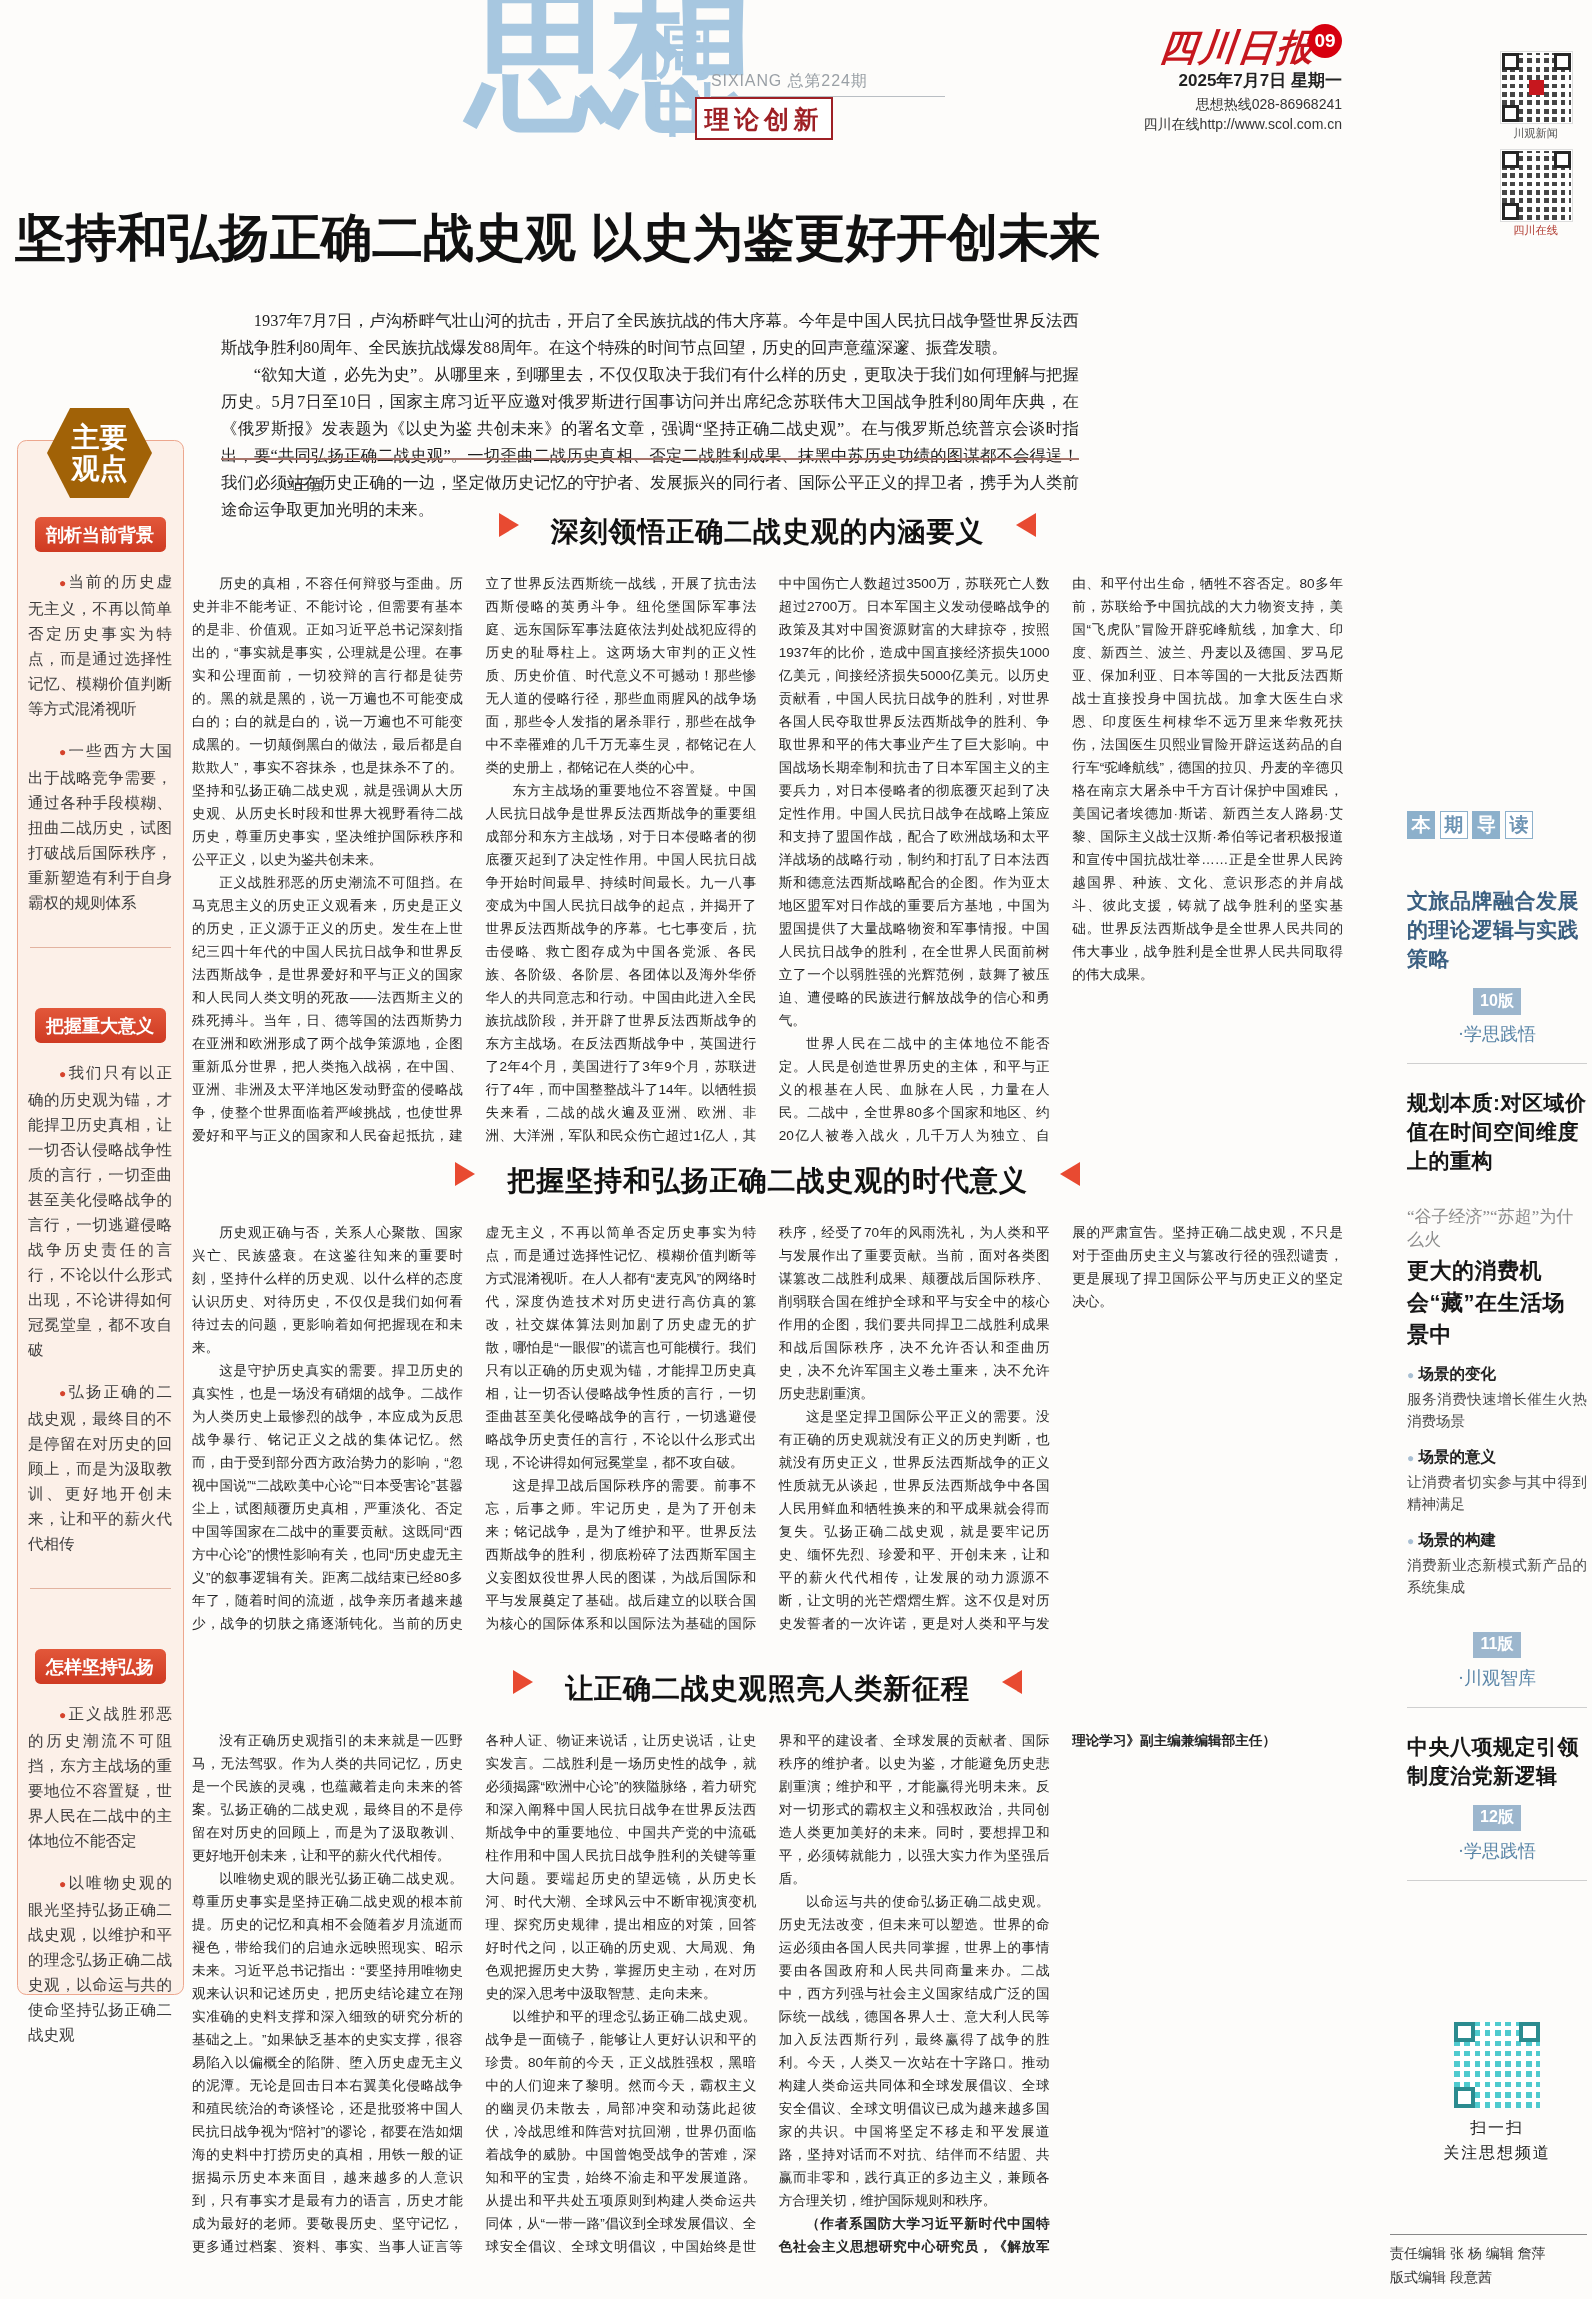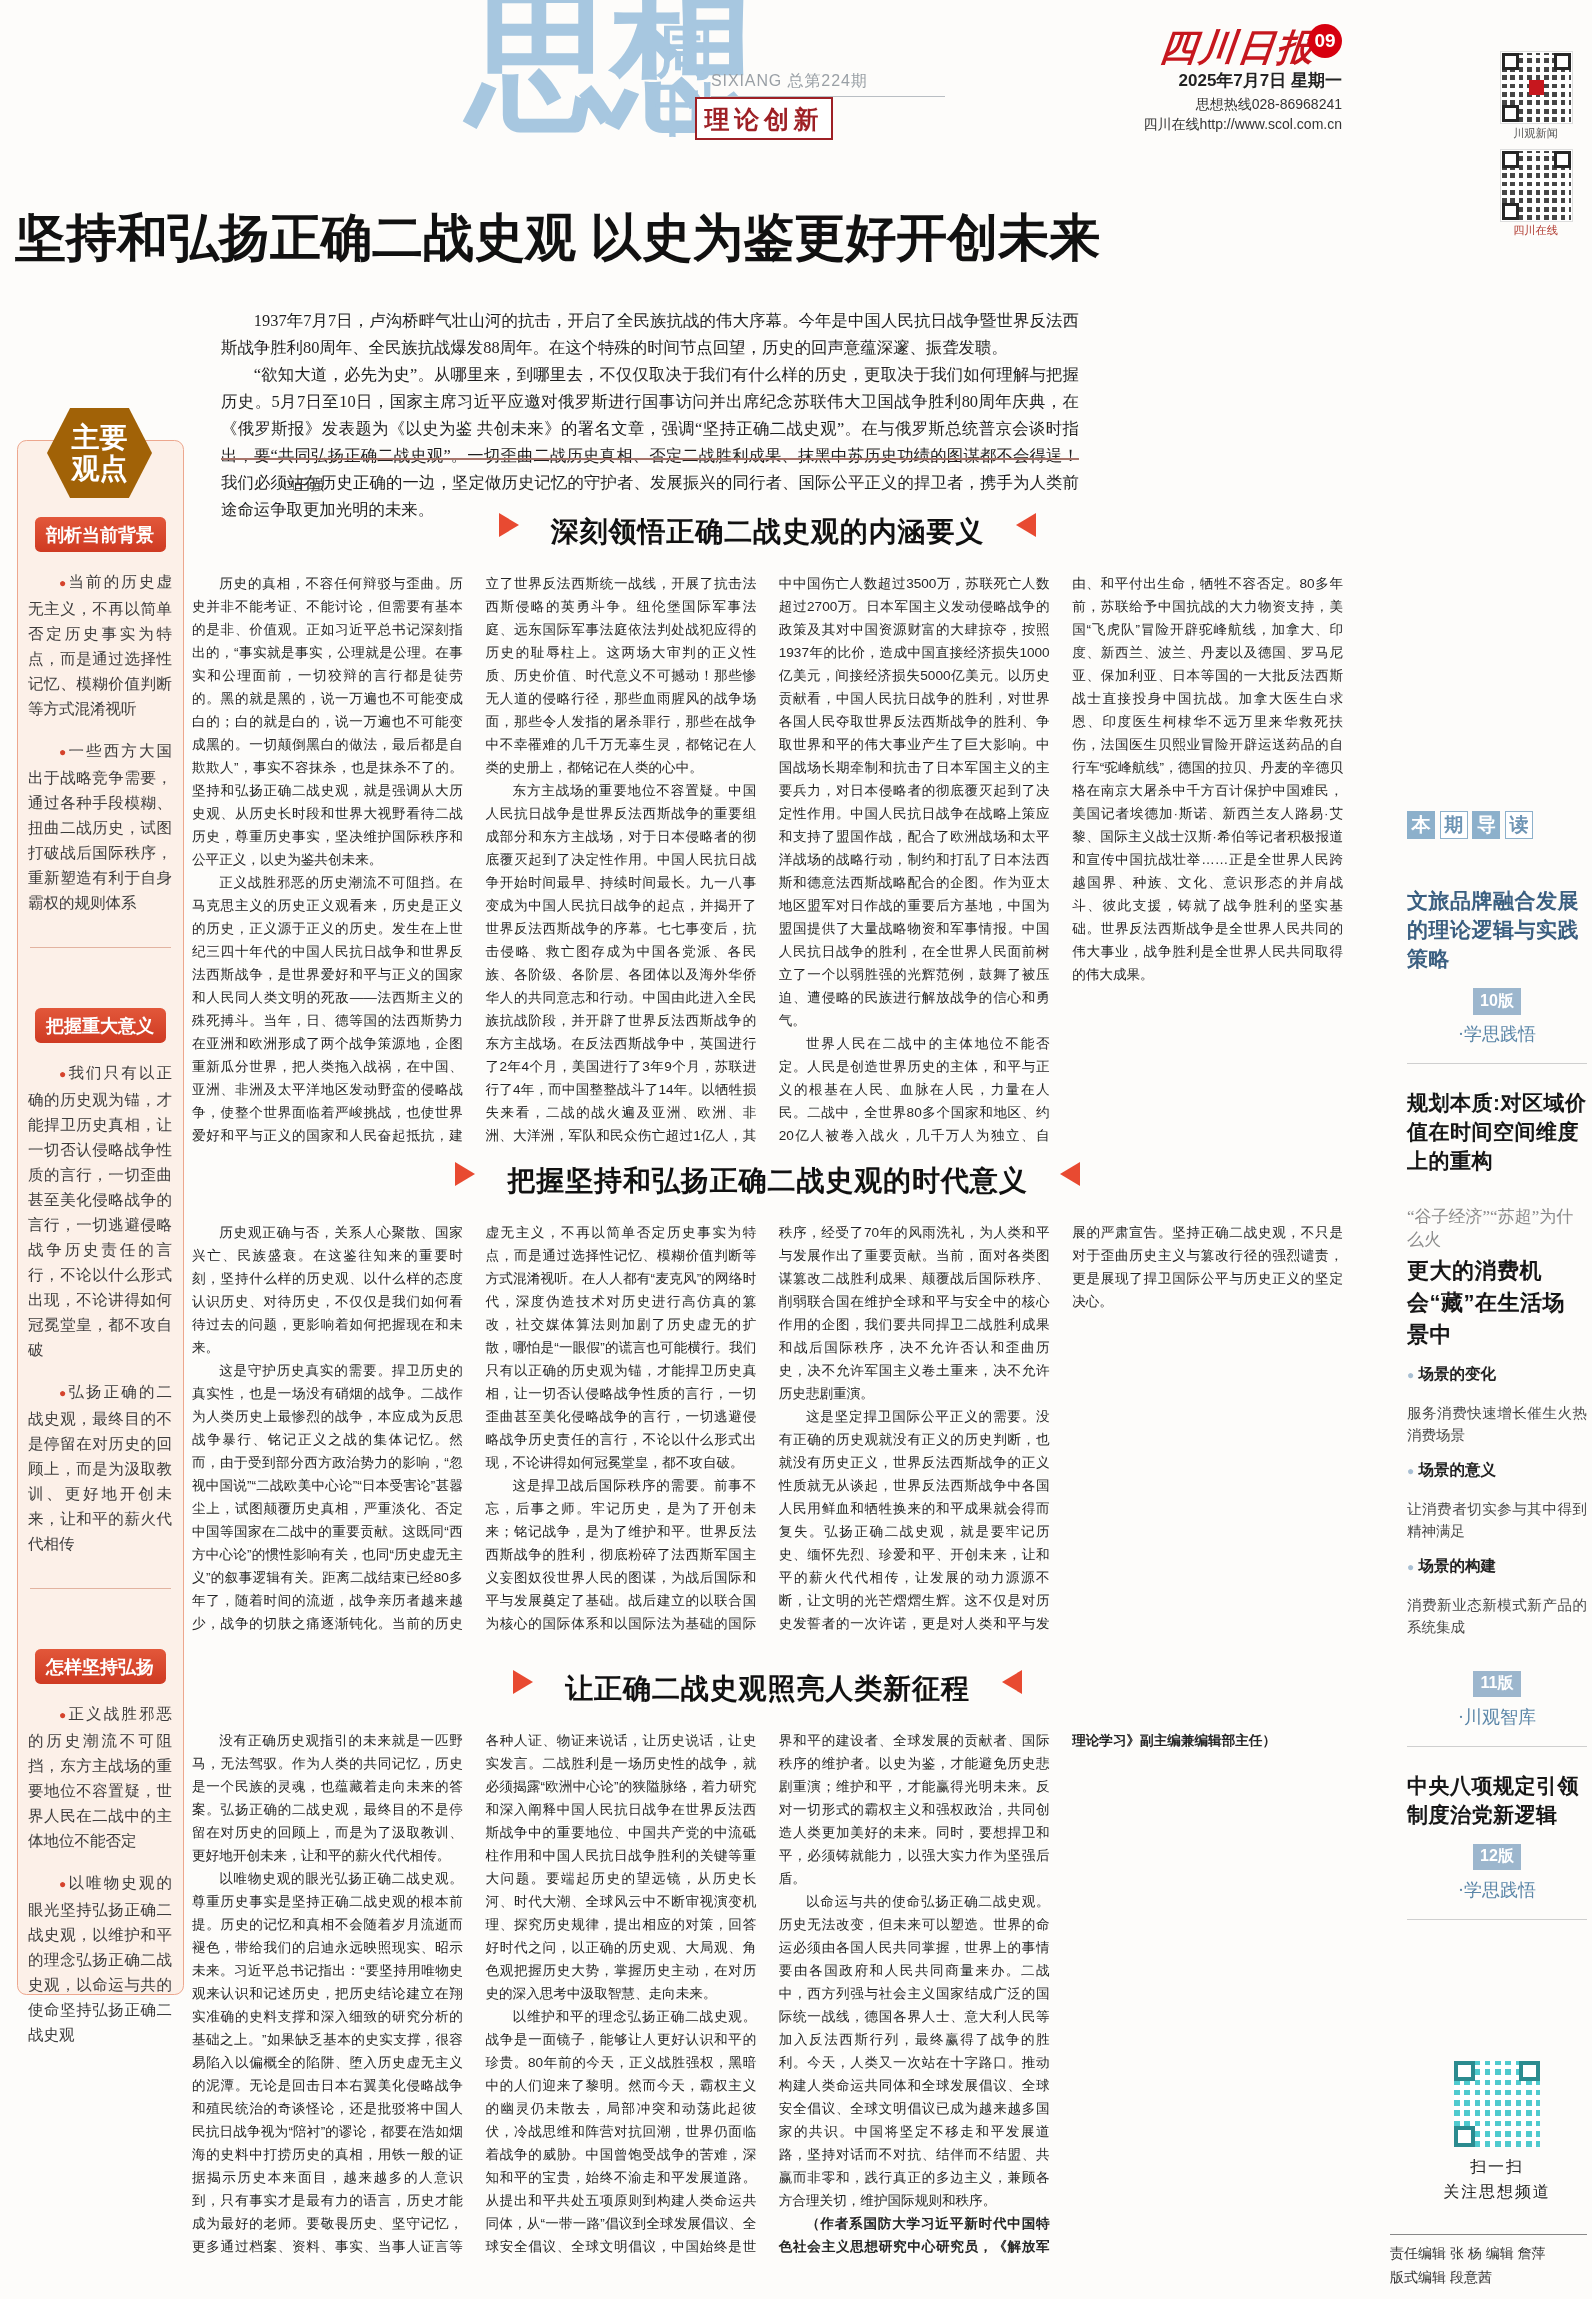--- a/index.html
+++ b/index.html
@@ -79,22 +79,22 @@
   .rail h3.blue{color:#3b5f80;}
   .rail h3{font-size:21px;line-height:29px;color:#161616;margin:0;font-weight:900;letter-spacing:0.5px;}
   .rail .kicker{font-family:"Liberation Serif","DejaVu Serif",serif;font-size:17px;color:#8a8a8a;margin:0 0 3.7px;}
   .pagebadge-row{display:flex;align-items:center;gap:7.5px;margin-top:15px;flex-direction:column;}
   .pagebadge{background:#9cb6cd;color:#fff;font-size:16px;font-weight:bold;padding:2.8px 7.5px;}
   .pagetag{font-family:"Liberation Serif","DejaVu Serif",serif;font-size:18px;color:#5b86a8;}
   .rail-divider{height:0.9px;background:#cfcfcf;margin:17px 0 24px;}
   .scene{margin-top:13px;}
   .scene .lbl{font-size:15.5px;font-weight:bold;color:#222;}
   .scene .lbl .b{color:#a9bfd2;font-size:12px;}
-  .scene .desc{font-family:Liberation Serif, serif;font-size:14.5px;line-height:22.5px;
-        color:#4a4a4a;margin-top:17px;text-align:justify;}
+  .scene .desc{font-family:Liberation Mono, monospace;font-size:14.5px;line-height:22.5px;
+        color:#4a4a4a;margin-top:4px;text-align:justify;}
   .qr-teal{position:relative;width:86px;height:86px;margin:141px auto 7.5px;background:
         repeating-linear-gradient(0deg,#2b8b8f 0 5.6px,#fff 5.6px 10.3px),
         repeating-linear-gradient(90deg,#2b8b8f 0 5.6px,#fff 5.6px 10.3px);background-blend-mode:screen;}
   .qr-teal .eye{position:absolute;width:20.6px;height:20.6px;border:4.7px solid #2b8b8f;background:#fff;box-sizing:border-box;}
   .qr-teal .eye.tl{left:0;top:0}.qr-teal .eye.tr{right:0;top:0}.qr-teal .eye.bl{left:0;bottom:0}
   .scan{font-family:"Liberation Serif","DejaVu Serif",serif;font-size:16px;color:#222;
         text-align:center;line-height:25px;letter-spacing:1.9px;}
   
   .credits{position:absolute;left:1390px;top:2234px;width:197px;border-top:0.9px solid #888;
         padding-top:6px;font-size:14px;color:#333;line-height:24px;}

